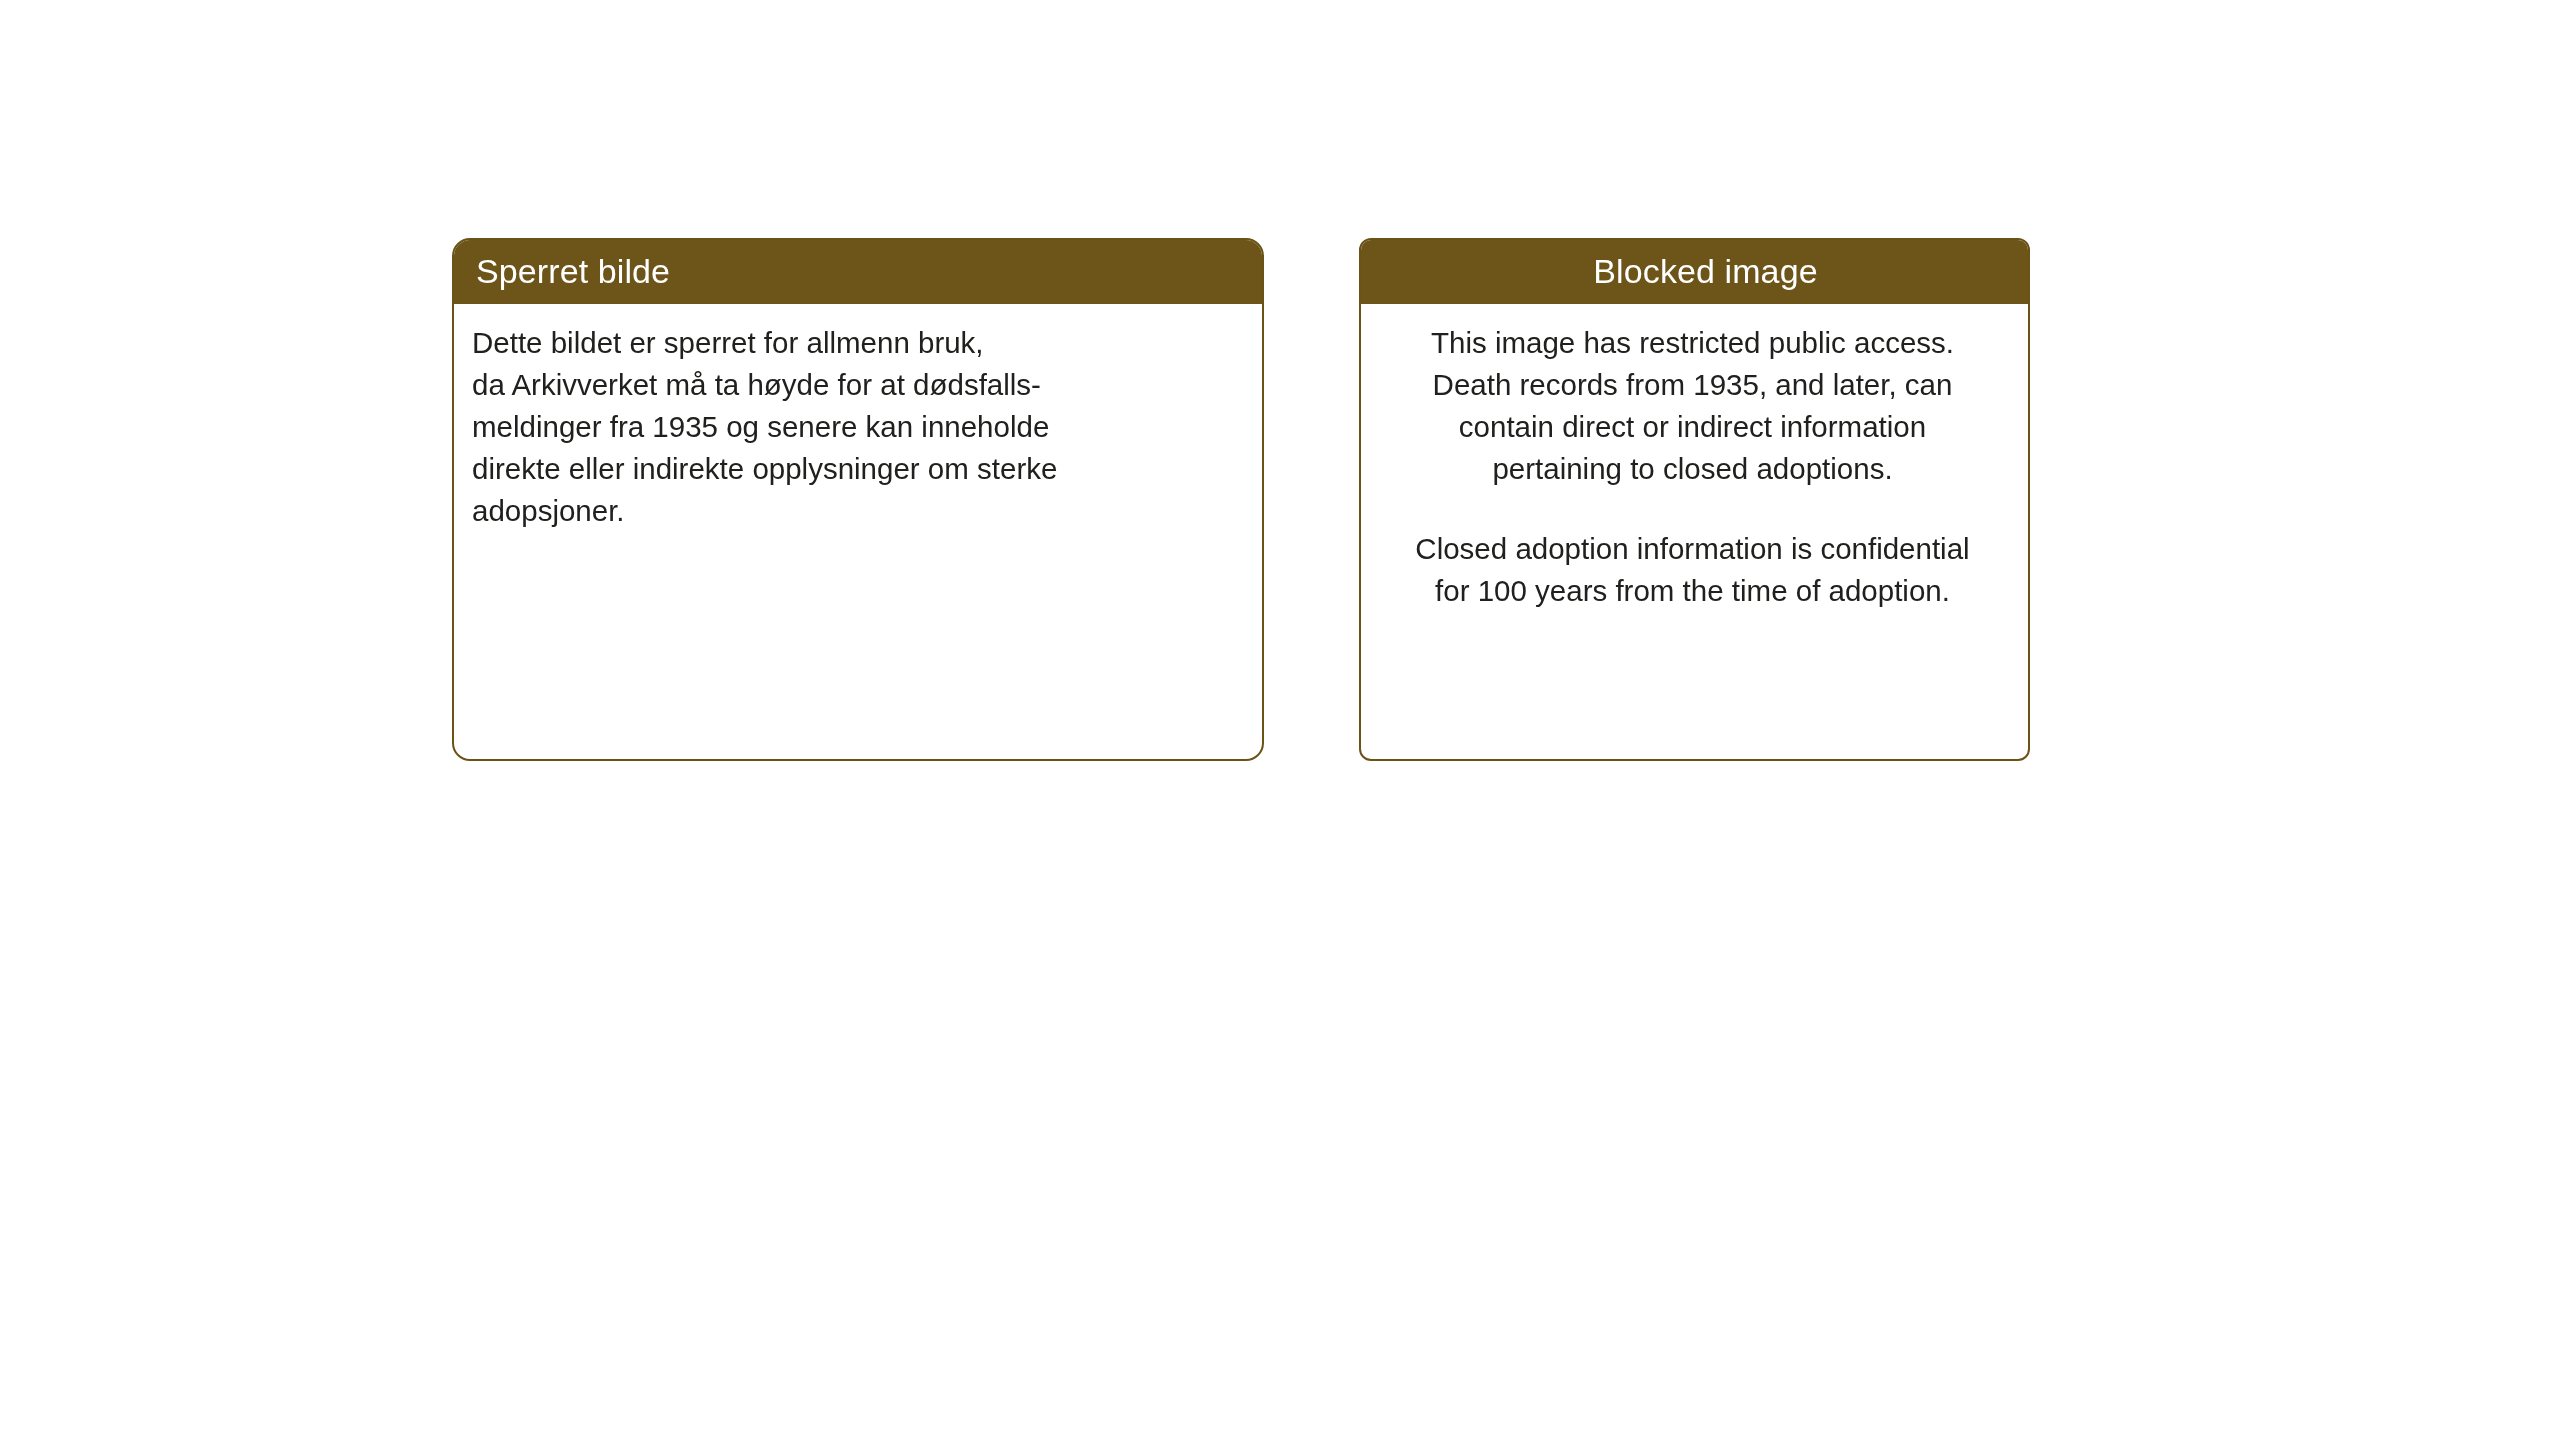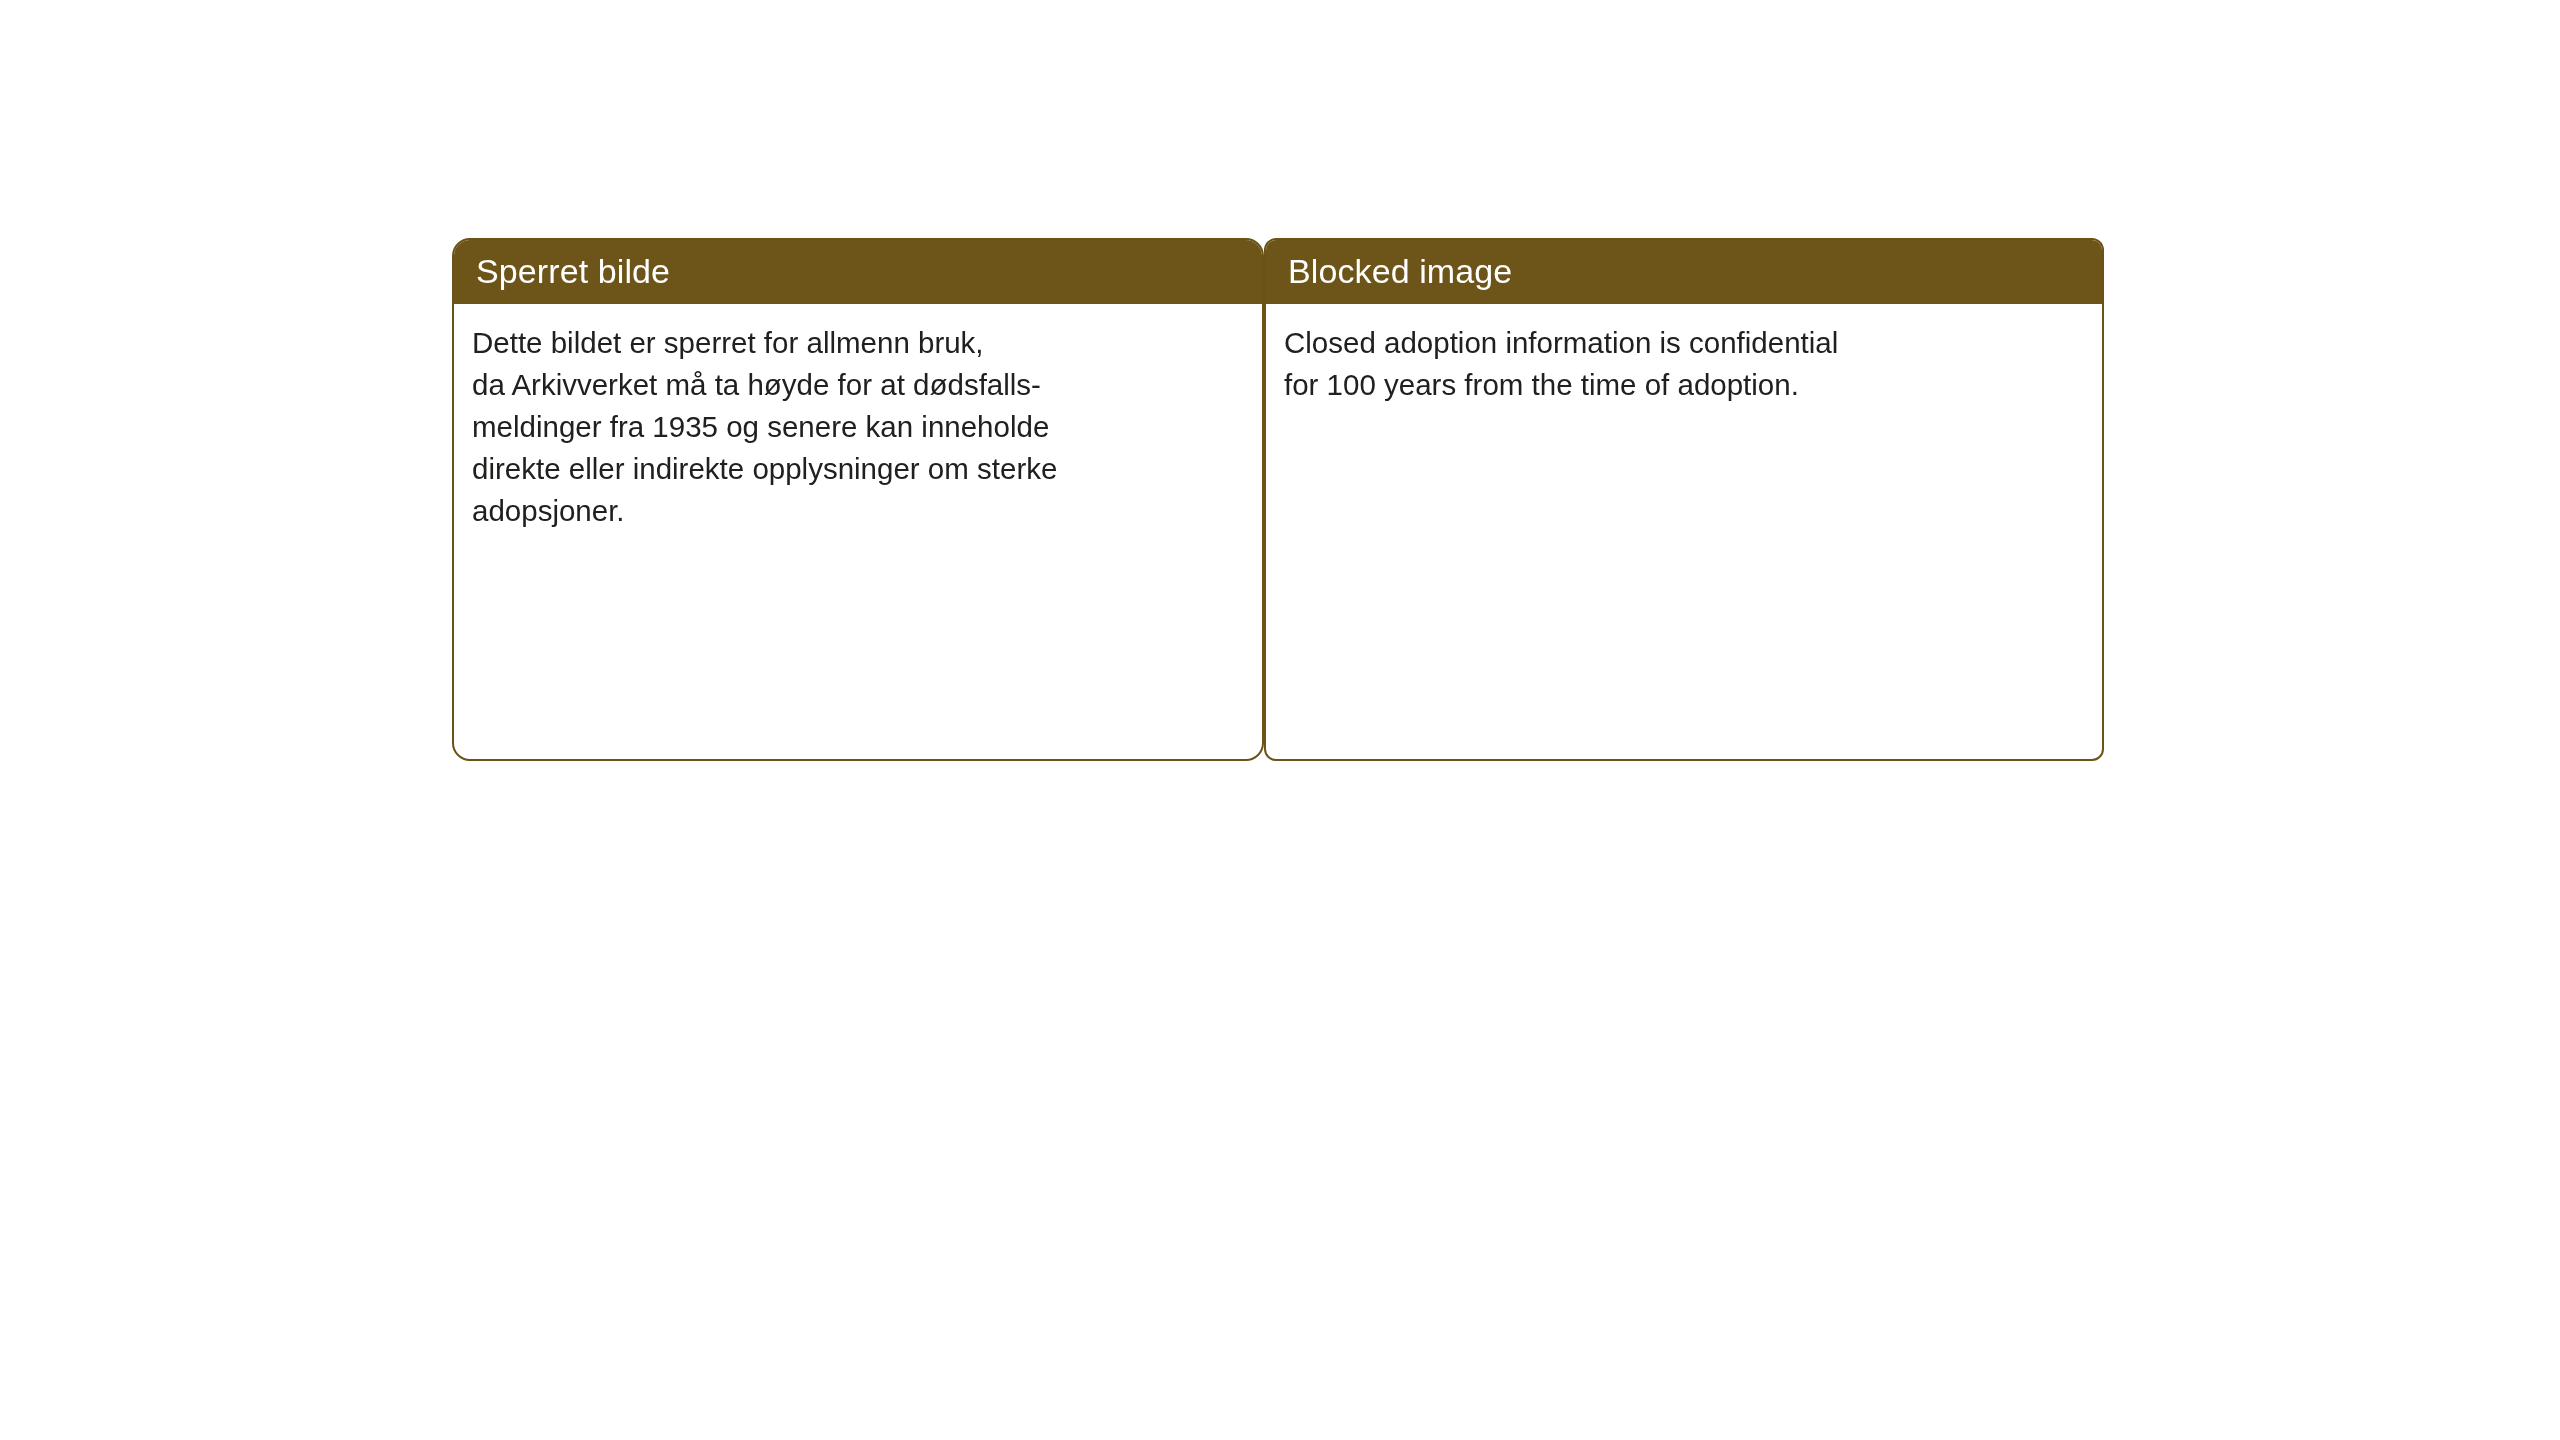--- a/index.html
+++ b/index.html
@@ -49,24 +49,25 @@
   }
   
   #panel-no {
     left: 452px;
     top: 238px;
     width: 812px;
     height: 523px;
     border-radius: 18px;
   }
   #panel-en {
-    left: 1264px;
+    left: 1359px;
     top: 238px;
-    width: 840px;
+    width: 671px;
     height: 523px;
+    text-align: center;
   }
 </style>
 </head>
 <body>
 
 <div class="stage">
 
   <div class="panel" id="panel-no">
     <div class="panel-header">Sperret bilde</div>
     <div class="panel-body">
@@ -74,18 +75,22 @@
 da Arkivverket må ta høyde for at dødsfalls-
 meldinger fra 1935 og senere kan inneholde
 direkte eller indirekte opplysninger om sterke
 adopsjoner.</p>
     </div>
   </div>
 
   <div class="panel" id="panel-en">
     <div class="panel-header">Blocked image</div>
     <div class="panel-body">
+      <p class="para">This image has restricted public access.
+Death records from 1935, and later, can
+contain direct or indirect information
+pertaining to closed adoptions.</p>
       <p class="para">Closed adoption information is confidential
 for 100 years from the time of adoption.</p>
     </div>
   </div>
 
 </div>
 
 </body></html>

